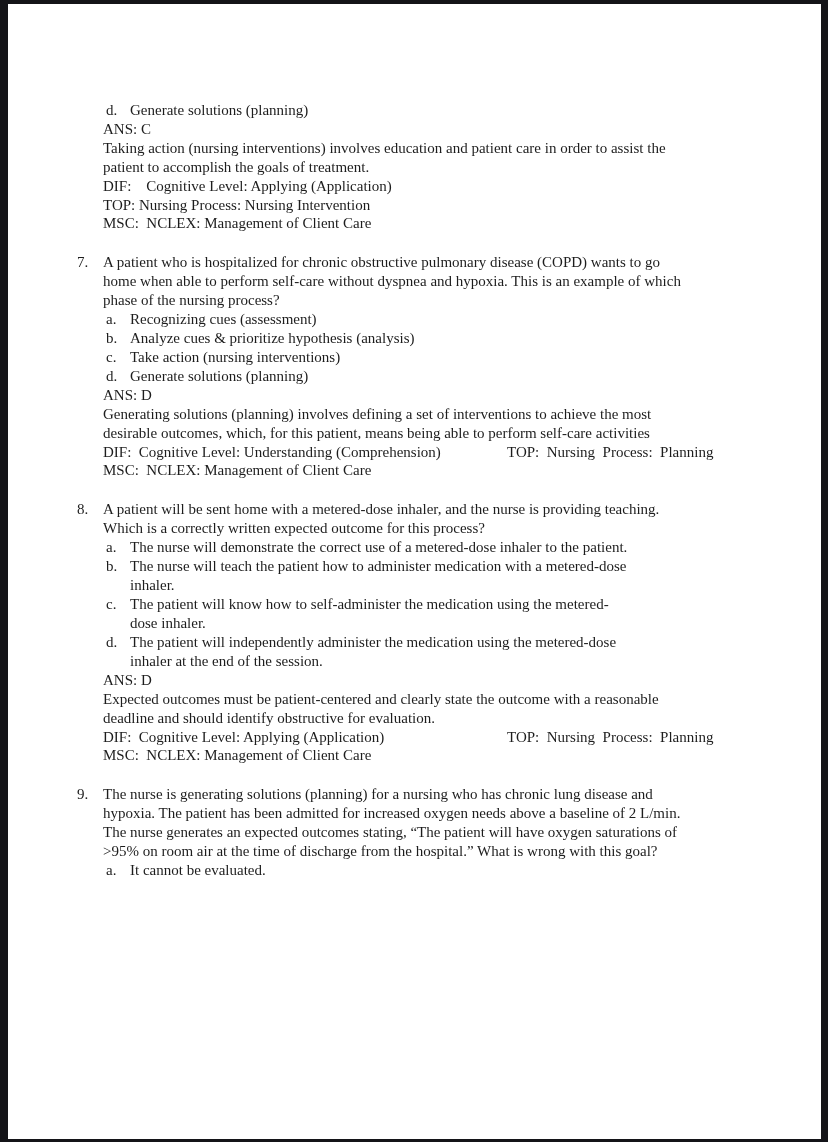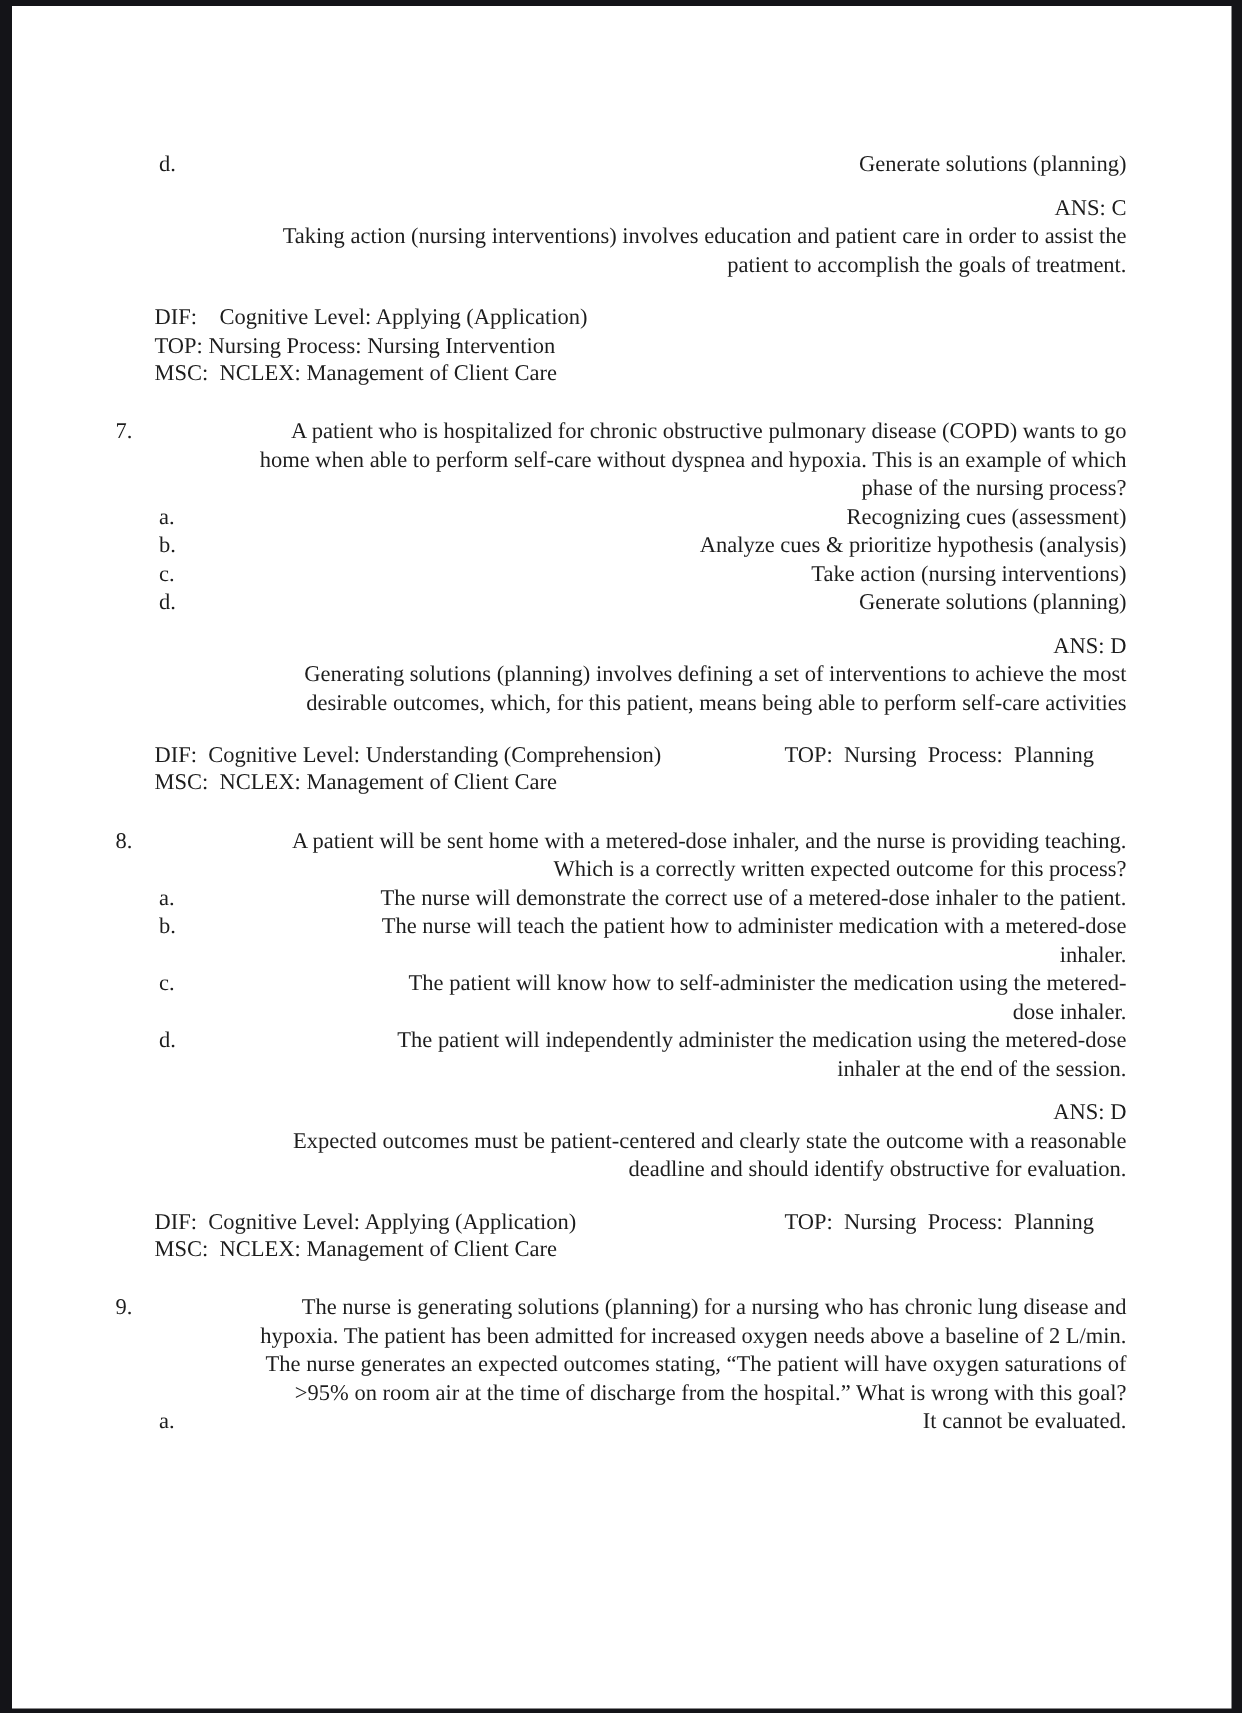--- a/index.html
+++ b/index.html
@@ -25,31 +25,31 @@
   .content {
     position: absolute;
     top: 97px;
     left: 95px;
     width: 648px;
     font-family: "Liberation Serif", "DejaVu Serif", serif;
     font-size: 15px;
     line-height: 19px;
     color: #1d1d1d;
   }
-  .line { white-space: pre; text-align: right; }
+  .line { white-space: pre; }
   .question { position: relative; margin-top: 20px; }
   .qnum { position: absolute; left: -26px; top: 0; }
   .opts { margin-left: 3px; }
   .opt-row { display: flex; align-items: flex-start; }
   .opt-letter { flex: 0 0 24px; width: 24px; }
   .opt-text { flex: 1 1 auto; }
-  .answer { margin-top: 10px; }
-  .meta { margin-top: 16px; }
+  .answer { }
+  .meta { }
   .meta-row { position: relative; line-height: 18.5px; }
-  .meta-right { position: absolute; left: 420px; top: 0; white-space: pre; }
+  .meta-right { position: absolute; left: 404px; top: 0; white-space: pre; }
   .frag { margin-top: 0; }
 </style>
 </head>
 <body>
 
 <div class="paper">
   <div class="content">
       <div class="opts frag">
         <div class="opt-row">
           <span class="opt-letter">d.</span>

